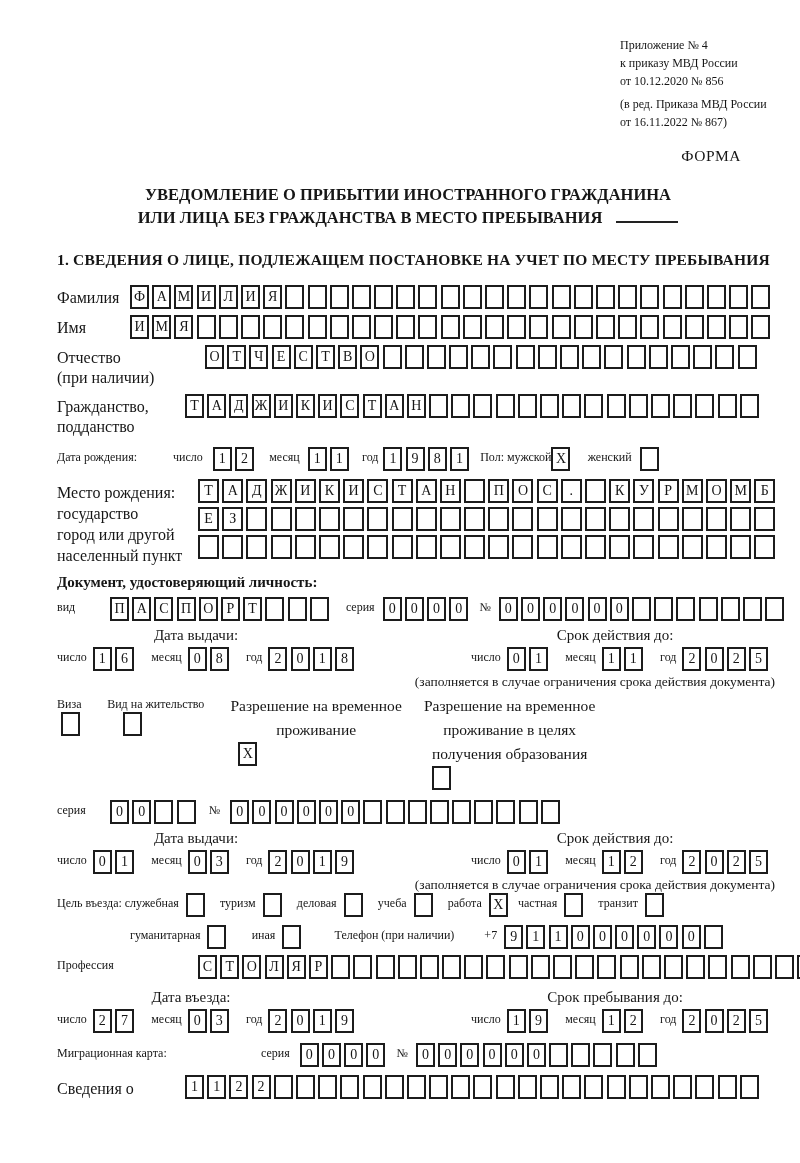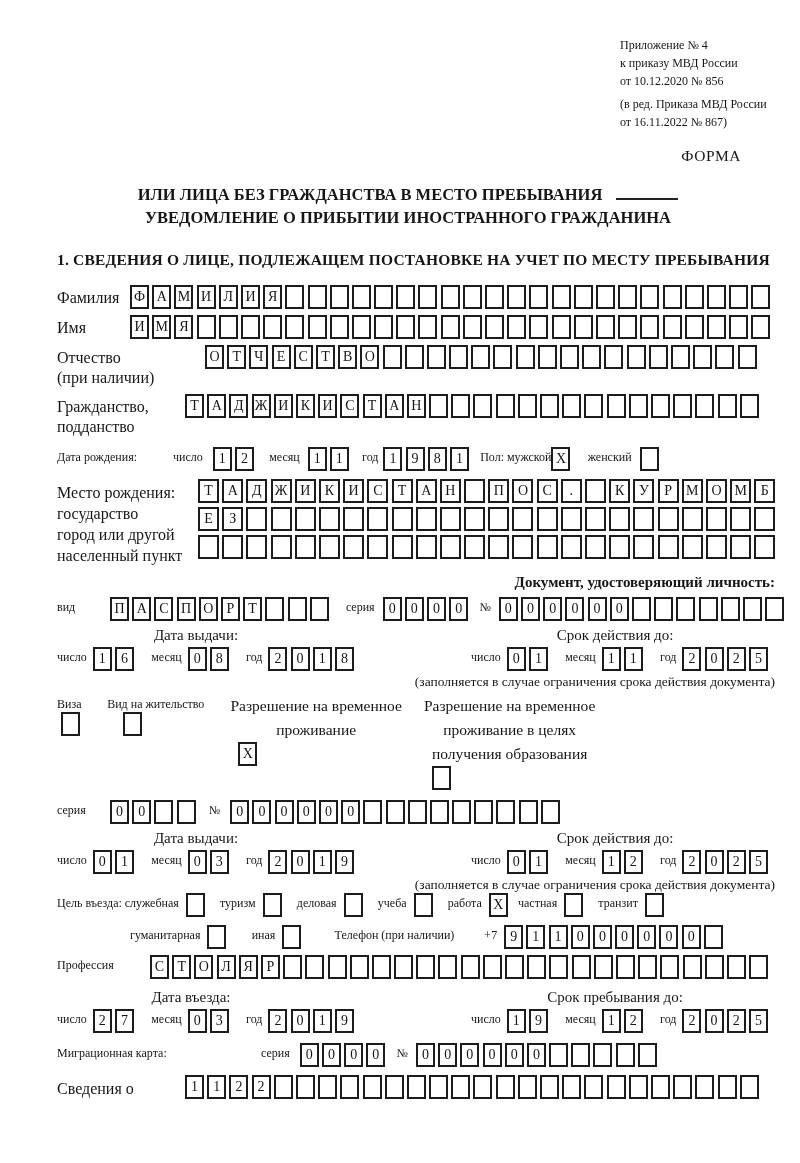--- a/index.html
+++ b/index.html
@@ -18,21 +18,21 @@
   .row{display:flex;align-items:flex-start;margin-top:6px;}
   .row .lblcol{flex:none;padding-top:3px;line-height:20px;}
   .boxes{display:flex;flex:none;}
   .cb{
     display:inline-block;box-sizing:border-box;flex:none;
     width:19px;height:24px;border:2px solid #1c1c1c;margin-right:3.2px;
     text-align:center;font-size:14px;line-height:20px;background:#fff;
   }
   .wide .cb{width:21px;}
   .inlbl{font-size:12px;padding-top:3px;flex:none;}
-  .dochead{text-align:right;font-weight:bold;font-size:15px;margin-top:8px;}
+  .dochead{text-align:left;font-weight:bold;font-size:15px;margin-top:8px;}
   .datepair{display:flex;margin-top:6px;}
   .dp-left{width:388px;flex:none;}
   .dp-right{flex:1;}
   .dp-head{font-size:15px;text-align:center;margin-bottom:3px;}
   .dp-row{display:flex;align-items:flex-start;}
   .dp-row .inlbl{margin-right:6px;}
   .dp-row .boxes{margin-right:14px;}
   .note{font-size:13.5px;text-align:right;margin-top:3px;}
   .intro{font-size:15.5px;line-height:26px;margin-top:10px;}
   .permits{display:flex;margin-top:4px;align-items:flex-start;}
@@ -54,22 +54,22 @@
     <div>Приложение № 4</div>
     <div>к приказу МВД России</div>
     <div>от 10.12.2020 № 856</div>
     <div class="gap">(в ред. Приказа МВД России</div>
     <div>от 16.11.2022 № 867)</div>
   </div>
 
   <div class="forma">ФОРМА</div>
 
   <div class="title">
+    <div>УВЕДОМЛЕНИЕ О ПРИБЫТИИ ИНОСТРАННОГО ГРАЖДАНИНА</div>
     <div><span>ИЛИ ЛИЦА БЕЗ ГРАЖДАНСТВА В МЕСТО ПРЕБЫВАНИЯ</span><span class="blankline"></span></div>
-    <div>УВЕДОМЛЕНИЕ О ПРИБЫТИИ ИНОСТРАННОГО ГРАЖДАНИНА</div>
   </div>
 
   <div class="s1">1. СВЕДЕНИЯ О ЛИЦЕ, ПОДЛЕЖАЩЕМ ПОСТАНОВКЕ НА УЧЕТ ПО МЕСТУ ПРЕБЫВАНИЯ</div>
 
   <div class="row" style="margin-top:16px;">
     <span class="lblcol" style="width:73px;">Фамилия</span>
     <span class="boxes">
         <span class="cb">Ф</span>
         <span class="cb">А</span>
         <span class="cb">М</span>
@@ -573,21 +573,21 @@
         <span class="cb">0</span>
         <span class="cb">0</span>
         <span class="cb">0</span>
         <span class="cb">0</span>
         <span class="cb">0</span>
         <span class="cb">0</span>
         <span class="cb"></span>
       </span>
   </div>
 
-  <div class="row" style="">
+  <div class="row" style="gap:48px;">
     <span class="inlbl" style="width:93px;">Профессия</span>
     <span class="boxes">
         <span class="cb">С</span>
         <span class="cb">Т</span>
         <span class="cb">О</span>
         <span class="cb">Л</span>
         <span class="cb">Я</span>
         <span class="cb">Р</span>
         <span class="cb"></span>
         <span class="cb"></span>

